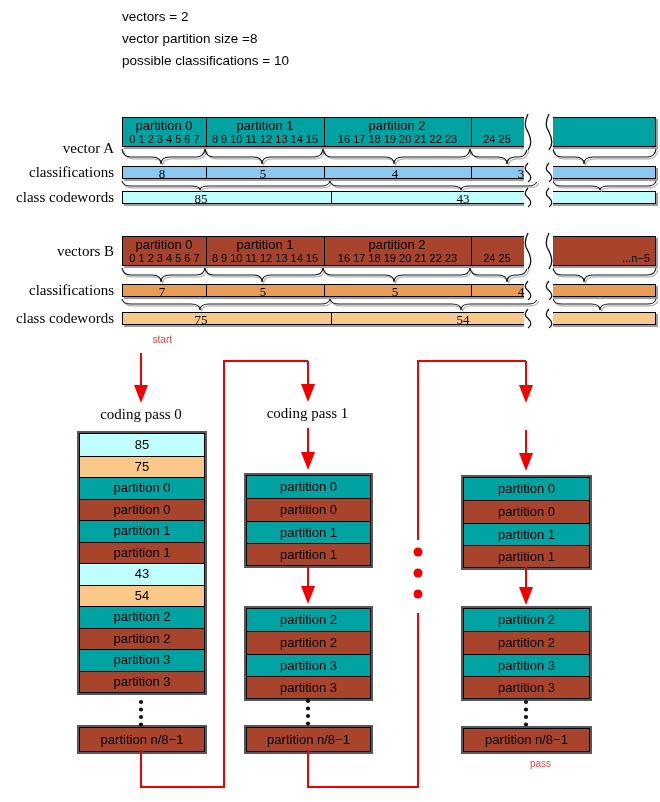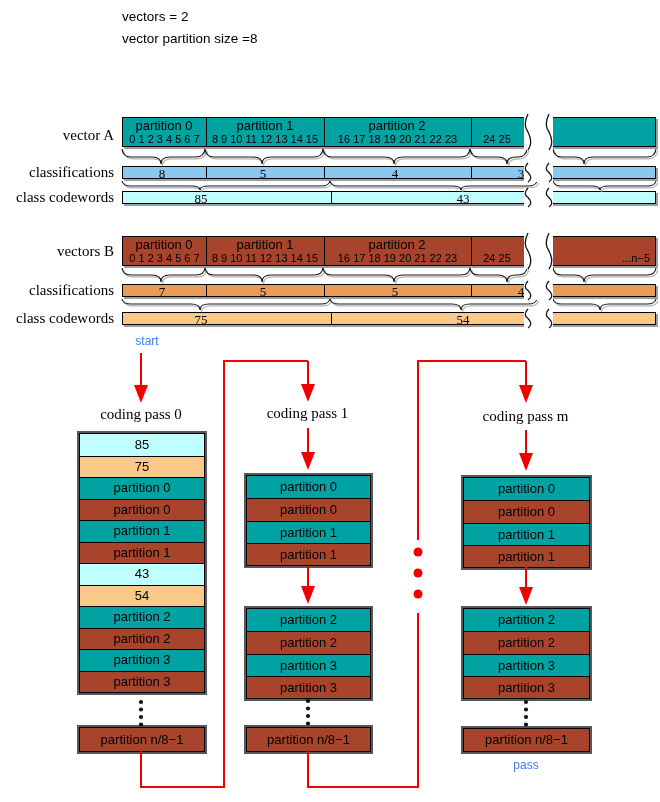--- a/index.html
+++ b/index.html
@@ -4,40 +4,41 @@
 <title>diagram</title>
 <style>
   html,body{margin:0;padding:0;background:#fff;}
   .canvas{position:relative;width:660px;height:802px;background:#fff;overflow:hidden;
           font-family:"Liberation Sans",sans-serif;color:#000;}
   .cfg{position:absolute;left:122px;font-size:13.5px;white-space:nowrap;}
   .rowlabel{position:absolute;left:0;width:114px;text-align:right;
             font-family:"Liberation Serif","DejaVu Serif",serif;font-size:15px;white-space:nowrap;}
   .collabel{position:absolute;text-align:center;
             font-family:"Liberation Serif","DejaVu Serif",serif;font-size:15px;white-space:nowrap;}
-  .redlabel{position:absolute;text-align:center;color:#3b82f6;font-size:12px;white-space:nowrap;}
+  .redlabel{position:absolute;text-align:right;color:#ef4444;font-size:10px;white-space:nowrap;}
   .bar{position:absolute;border:1px solid #000;box-shadow:2px 2px 0 #9e9e9e;box-sizing:border-box;}
   .bar-part-label{position:absolute;top:1px;transform:translateX(-50%);font-size:13px;white-space:nowrap;}
   .idx{position:absolute;top:15px;text-align:center;font-size:11px;white-space:nowrap;}
   .tail{position:absolute;top:15px;right:5px;font-size:11px;white-space:nowrap;}
   .num{position:absolute;transform:translateX(-50%);font-family:"Liberation Serif","DejaVu Serif",serif;
        font-size:13px;white-space:nowrap;}
   .group{position:absolute;border:1px solid #000;box-shadow:0 0 0 2px #58585c;box-sizing:content-box;background:#fff;}
   .cell{width:100%;text-align:center;font-size:13px;box-sizing:border-box;overflow:hidden;white-space:nowrap;}
   #decor{position:absolute;left:0;top:0;pointer-events:none;}
 </style>
 </head>
 <body>
 
 <div class="canvas">
 
   <div class="cfg" style="top:9px">vectors = 2</div>
   <div class="cfg" style="top:31px">vector partition size =8</div>
-
-  <div class="rowlabel" style="top:127px">vector A</div>
+  <div class="cfg" style="top:53px">possible classifications = 10</div>
+
+  <div class="rowlabel" style="top:140px">vector A</div>
   <div class="rowlabel" style="top:164px">classifications</div>
   <div class="rowlabel" style="top:189px">class codewords</div>
   <div class="rowlabel" style="top:243px">vectors B</div>
   <div class="rowlabel" style="top:282px">classifications</div>
   <div class="rowlabel" style="top:310px">class codewords</div>
 
   <div id="bars">
       <div class="bar" style="position: absolute; left: 122px; top: 117px; width: 534px; height: 30px; background: rgb(0, 162, 162);">
         <div class="bar-part-label" style="position: absolute; left: 41px; top: 0px;">partition 0</div>
         <div class="bar-part-label" style="position: absolute; left: 142px; top: 0px;">partition 1</div>
@@ -138,21 +139,20 @@
         <div class="cell" style="height: 22.3px; line-height: 21.3px; background: rgb(0, 162, 162); border-top: 1px solid rgb(0, 0, 0);">partition 3</div>
         <div class="cell" style="height: 22.3px; line-height: 21.3px; background: rgb(168, 67, 44); border-top: 1px solid rgb(0, 0, 0);">partition 3</div>
       </div>
       <div class="group" style="position: absolute; left: 463px; top: 728px; width: 125px; height: 22px;">
         <div class="cell" style="height: 22px; line-height: 22px; background: rgb(168, 67, 44);">partition n/8−1</div>
       </div>
     </div>
 
   <div class="collabel" style="left:79px;width:124px;top:406px">coding pass 0</div>
   <div class="collabel" style="left:246px;width:123px;top:405px">coding pass 1</div>
-  <div class="collabel" style="left:463px;width:125px;top:408px">coding pass m</div>
 
   <div class="redlabel" style="left:122px;width:50px;top:334px">start</div>
   <div class="redlabel" style="left:501px;width:50px;top:758px">pass</div>
 
   <svg id="decor" width="660" height="802" viewBox="0 0 660 802">
       <path d="M 122 149 Q 123 157 131 157 L 152 157 Q 161 157 161 164 Q 161 157 170 157 L 196 157 Q 204 157 205 149" fill="none" stroke="#b2b2b2" stroke-width="1.2" transform="translate(1.6,1.8)"></path>
       <path d="M 122 149 Q 123 157 131 157 L 152 157 Q 161 157 161 164 Q 161 157 170 157 L 196 157 Q 204 157 205 149" fill="none" stroke="#1a1a1a" stroke-width="1.2"></path>
       <path d="M 205 149 Q 206 157 214 157 L 253 157 Q 262 157 262 164 Q 262 157 271 157 L 314 157 Q 322 157 323 149" fill="none" stroke="#b2b2b2" stroke-width="1.2" transform="translate(1.6,1.8)"></path>
       <path d="M 205 149 Q 206 157 214 157 L 253 157 Q 262 157 262 164 Q 262 157 271 157 L 314 157 Q 322 157 323 149" fill="none" stroke="#1a1a1a" stroke-width="1.2"></path>
       <path d="M 323 149 Q 324 157 332 157 L 385 157 Q 394 157 394 164 Q 394 157 403 157 L 461 157 Q 469 157 470 149" fill="none" stroke="#b2b2b2" stroke-width="1.2" transform="translate(1.6,1.8)"></path>

